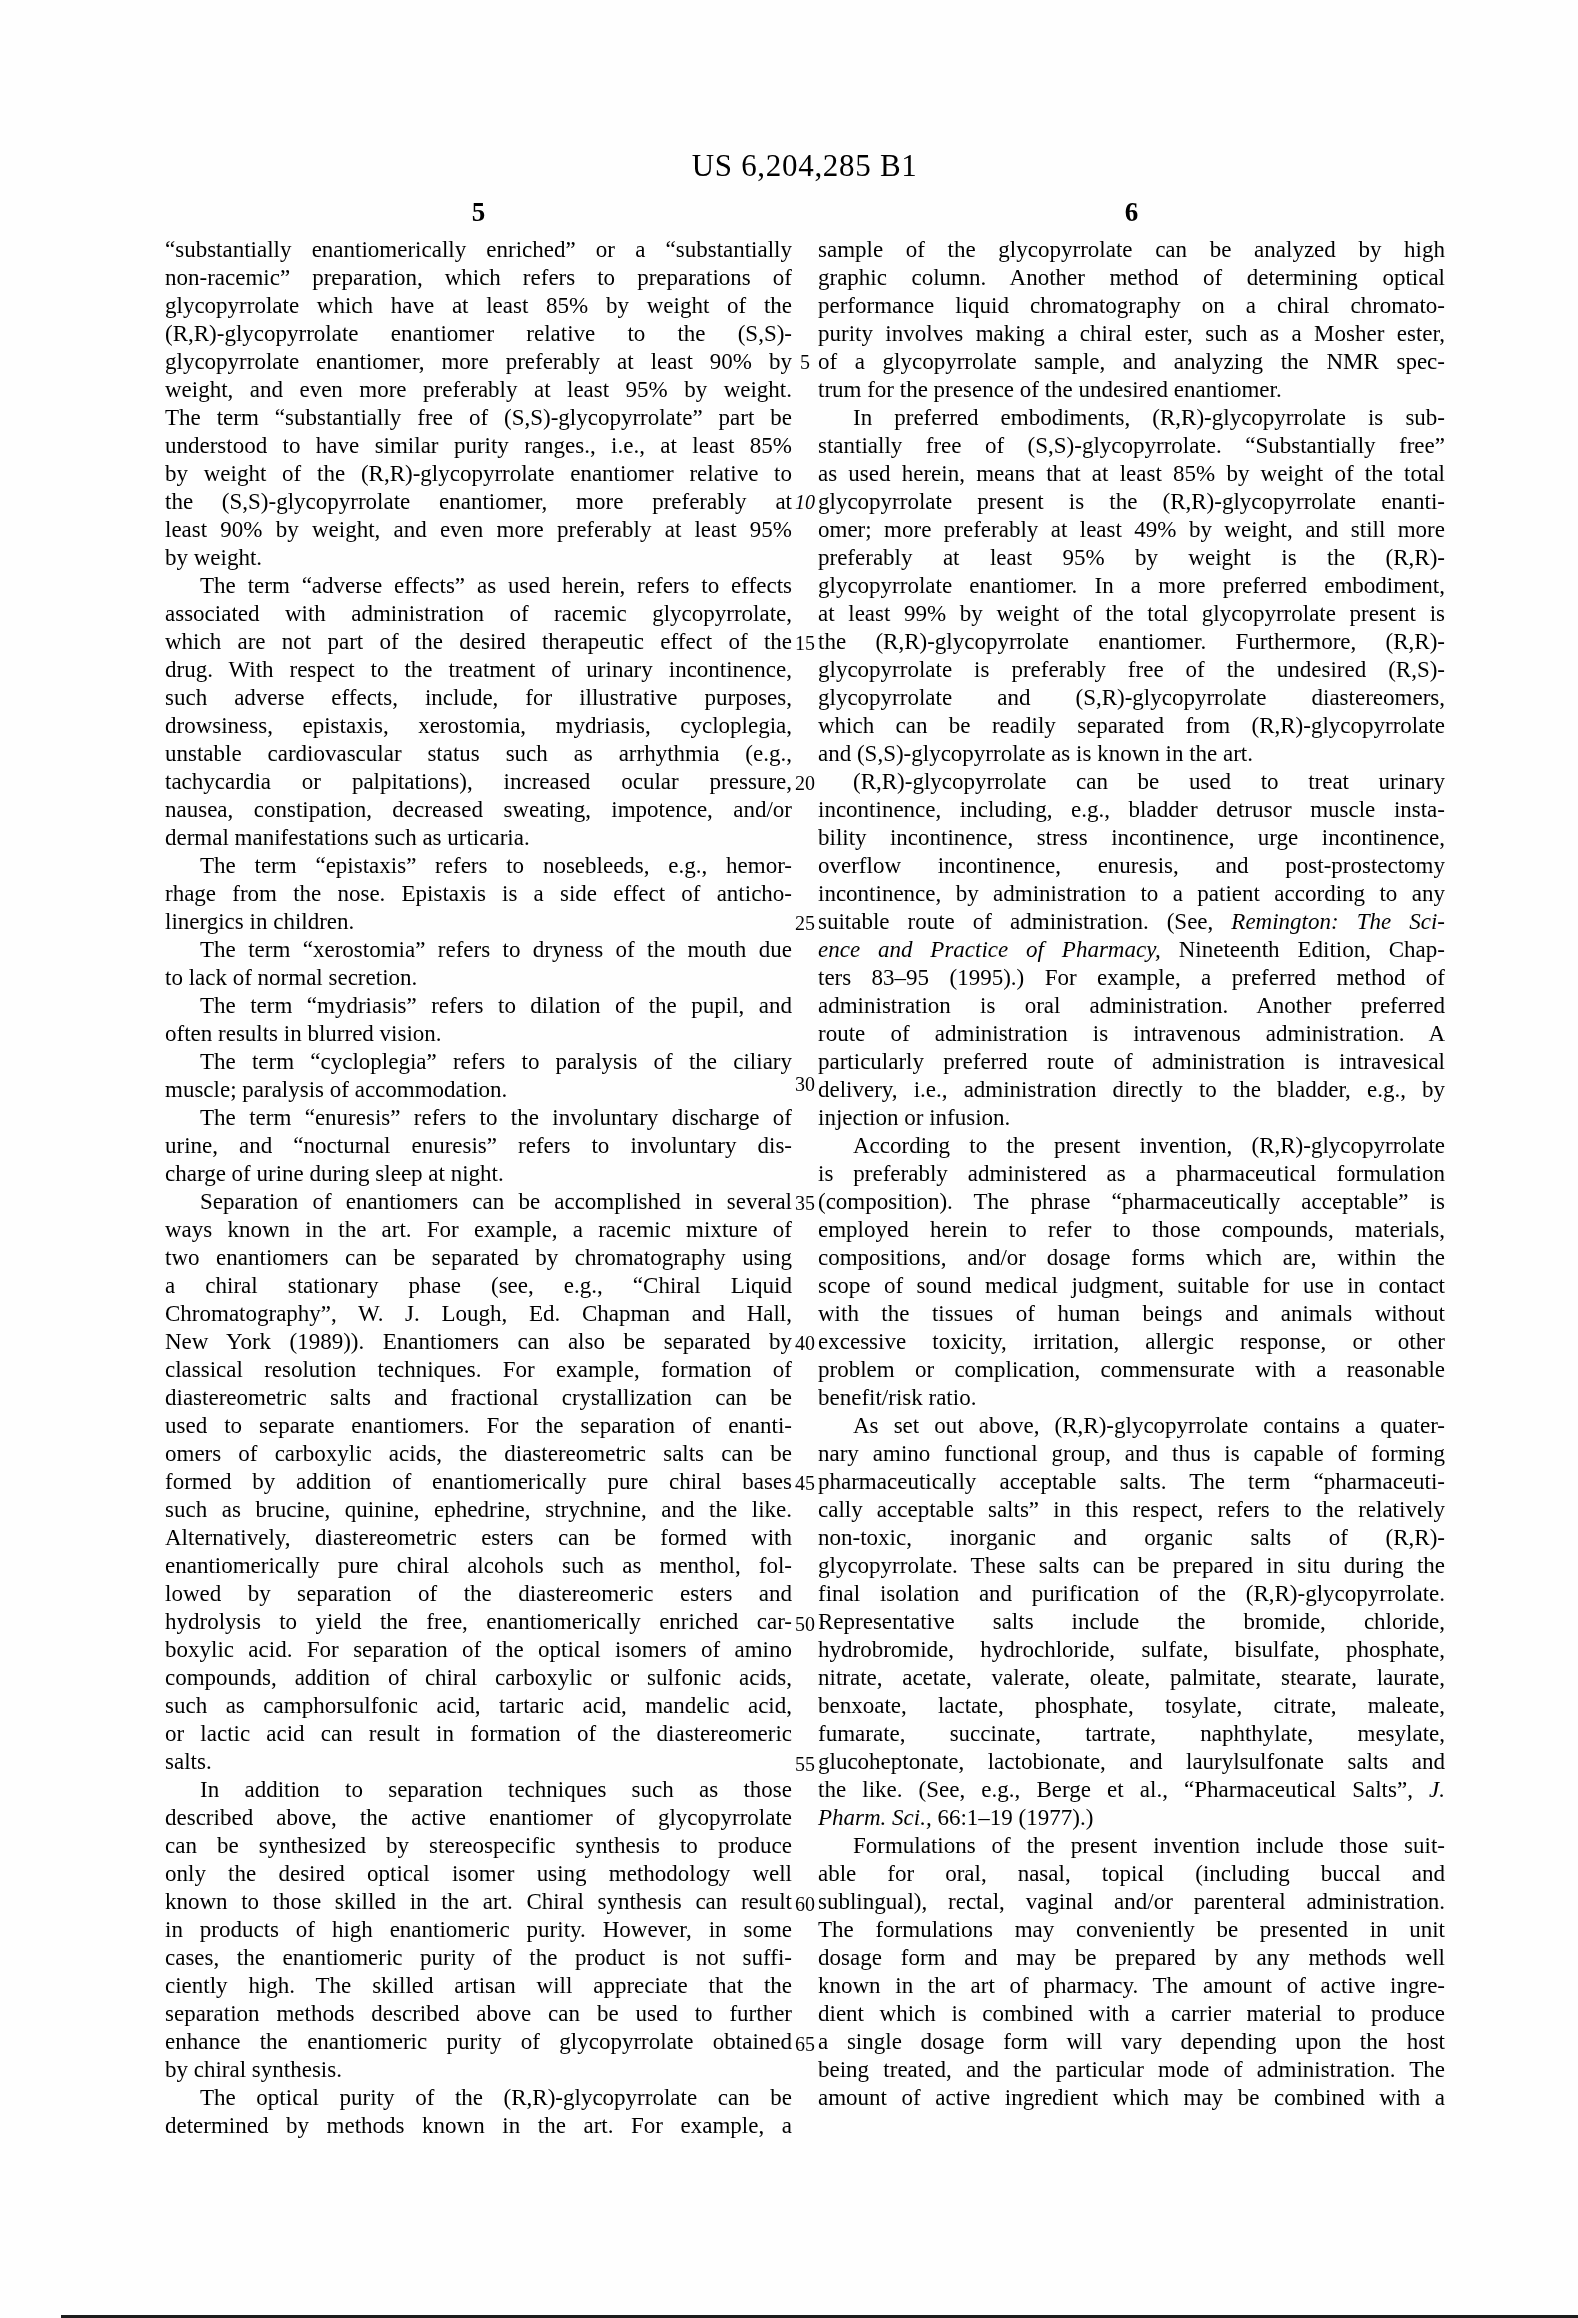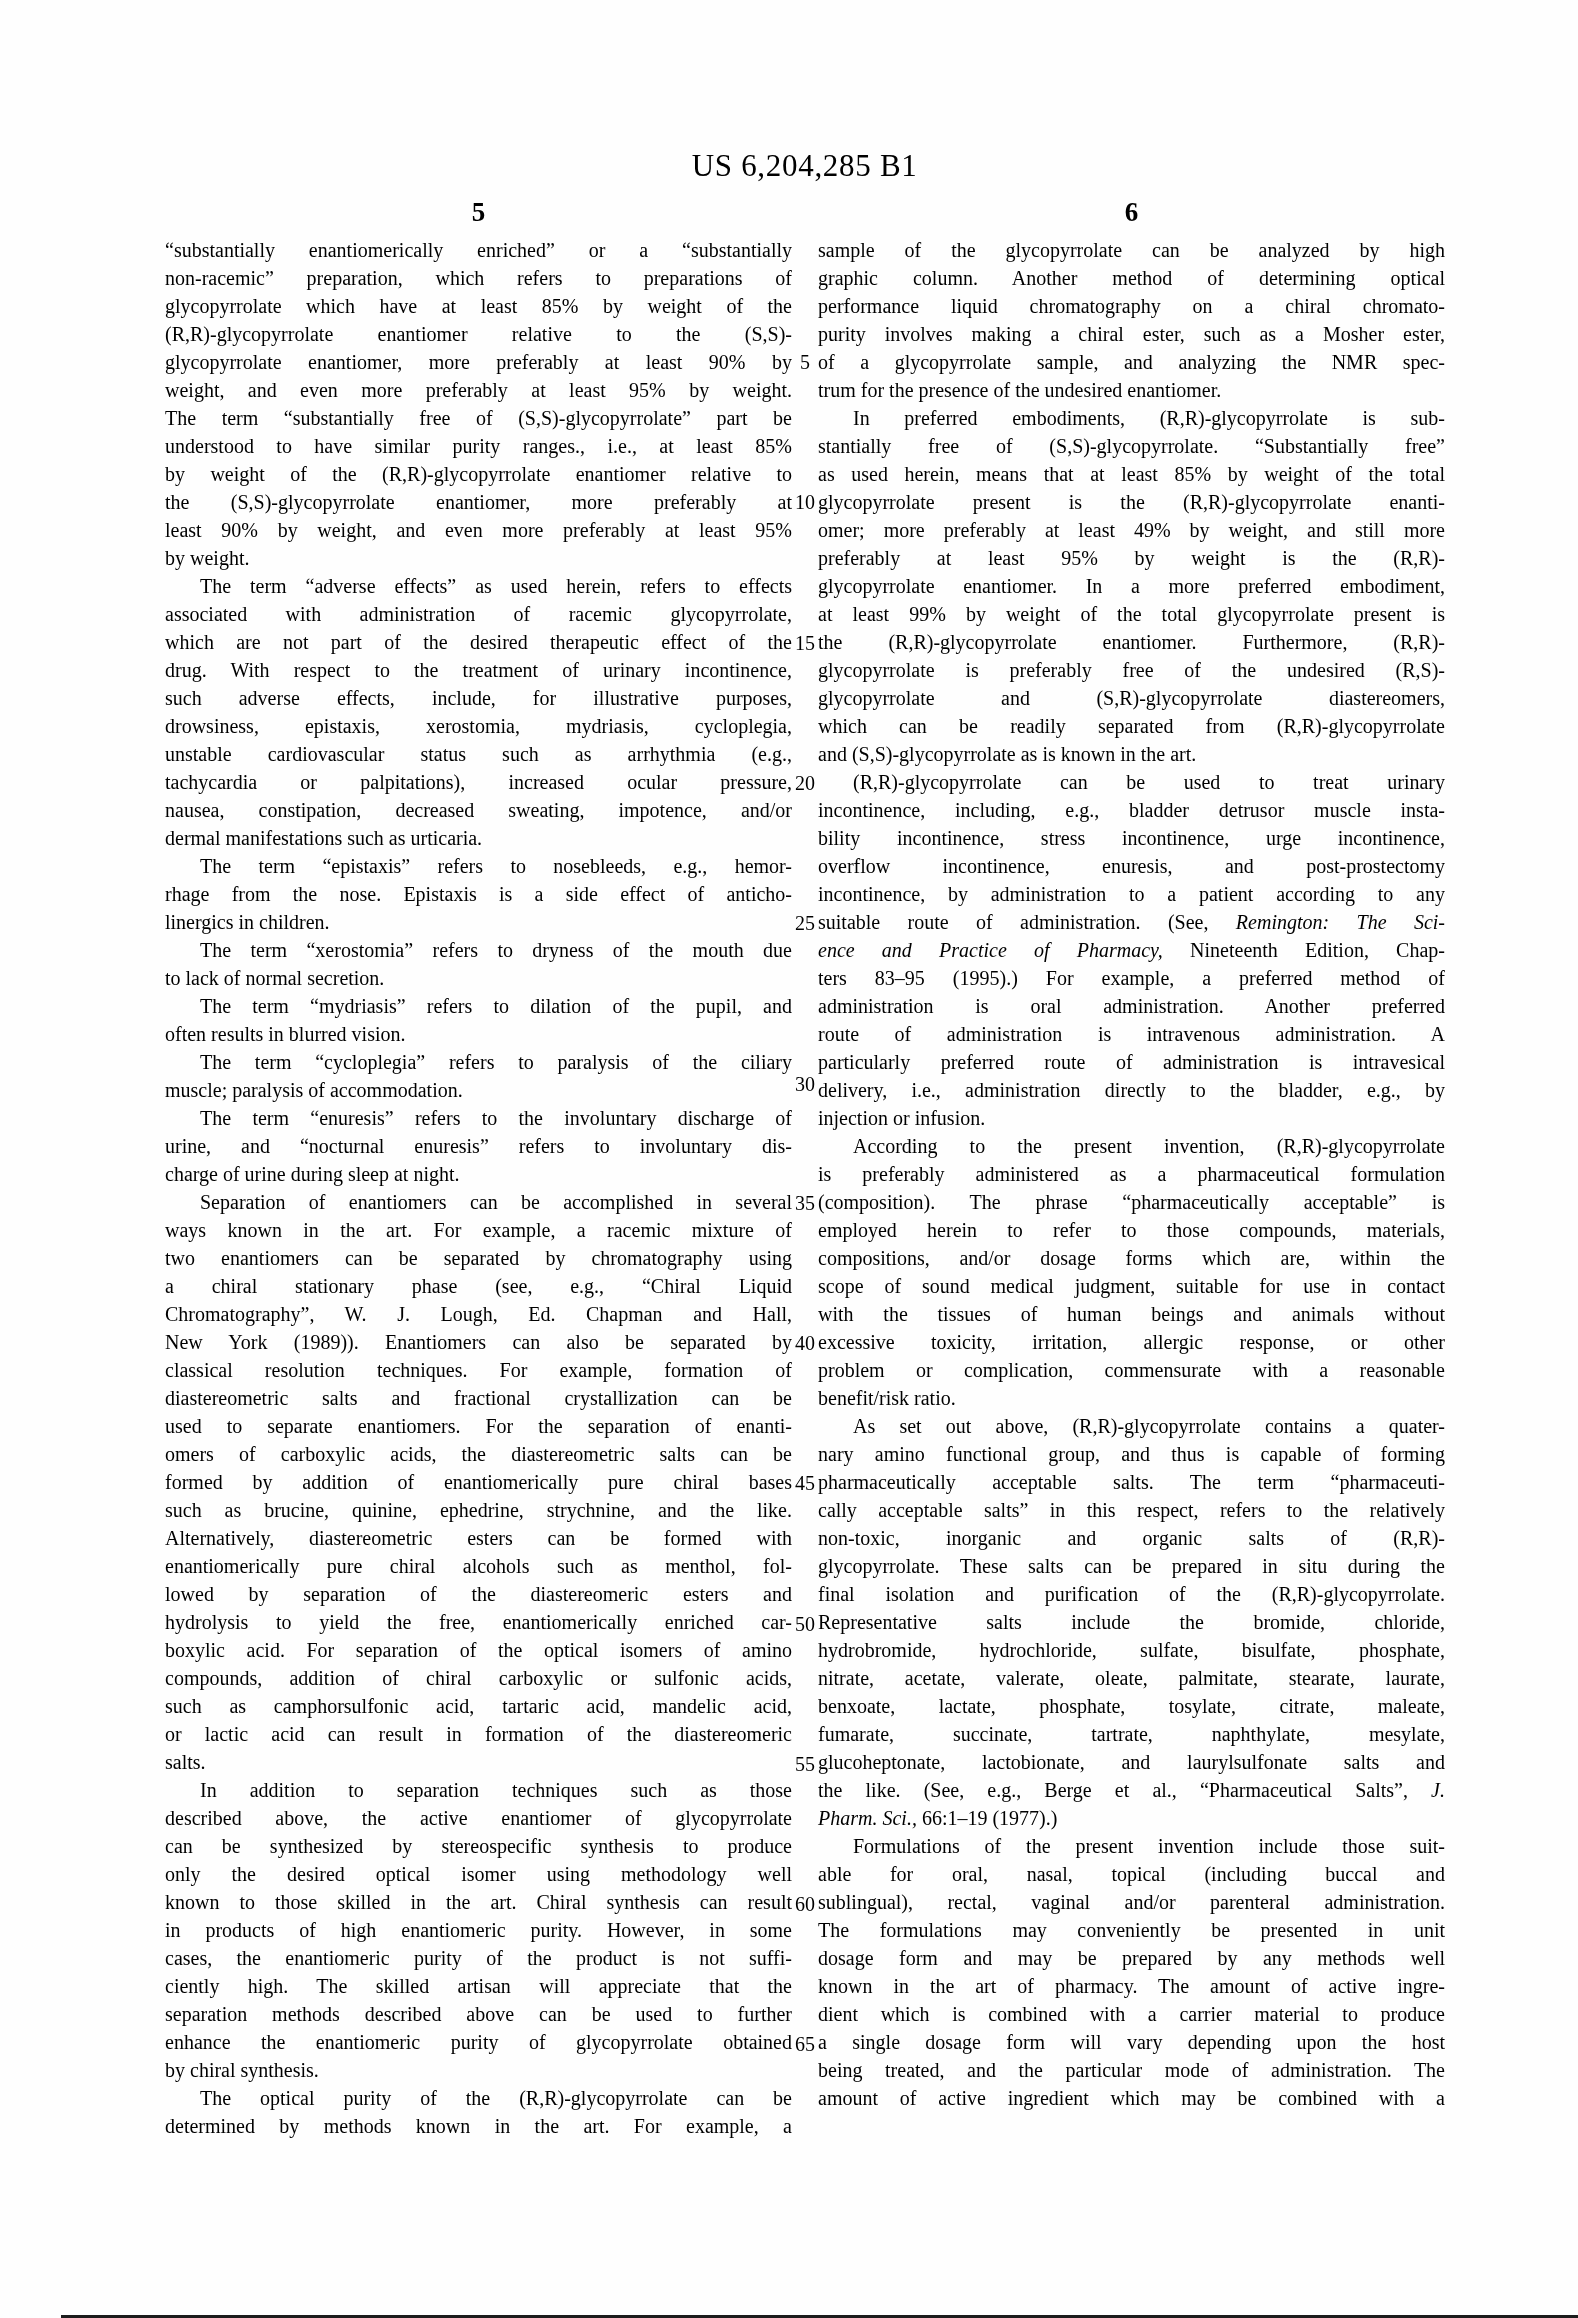--- a/index.html
+++ b/index.html
@@ -16,21 +16,21 @@
     text-align:center; font-size:31px; letter-spacing:0.7px;
   }
   .colnum {
     position:absolute; top:197px; width:627px;
     text-align:center; font-size:27px; font-weight:700;
   }
   #colnum-left  { left:165px; }
   #colnum-right { left:818px; }
   .column {
     position:absolute; top:236px; width:627px;
-    font-size:20px;
+    font-size:23px;
   }
   #col-left  { left:165px;  --lh:28px; }
   #col-right { left:818px; --lh:28px; }
   .tline {
     line-height:var(--lh); height:var(--lh);
     text-align:justify; text-align-last:justify; text-justify:inter-word;
     white-space:normal;
   }
   .tline.pend  { text-align-last:left; }
   .tline.pstart{ padding-left:35px; }
@@ -185,21 +185,21 @@
       <div class="tline">The formulations may conveniently be presented in unit</div>
       <div class="tline">dosage form and may be prepared by any methods well</div>
       <div class="tline">known in the art of pharmacy. The amount of active ingre-</div>
       <div class="tline">dient which is combined with a carrier material to produce</div>
       <div class="tline">a single dosage form will vary depending upon the host</div>
       <div class="tline">being treated, and the particular mode of administration. The</div>
       <div class="tline">amount of active ingredient which may be combined with a</div>
     </div>
   <div id="gutter">
       <div class="gnum" style="top: 348px;">5</div>
-      <div class="gnum" style="top: 488px;">10</div>
+      <div class="gnum" style="top: 488px; font-style: italic;">10</div>
       <div class="gnum" style="top: 629px;">15</div>
       <div class="gnum" style="top: 769px;">20</div>
       <div class="gnum" style="top: 909px;">25</div>
       <div class="gnum" style="top: 1049px; margin-top: 21px;">30</div>
       <div class="gnum" style="top: 1189px;">35</div>
       <div class="gnum" style="top: 1329px;">40</div>
       <div class="gnum" style="top: 1469px;">45</div>
       <div class="gnum" style="top: 1610px;">50</div>
       <div class="gnum" style="top: 1750px;">55</div>
       <div class="gnum" style="top: 1890px;">60</div>

